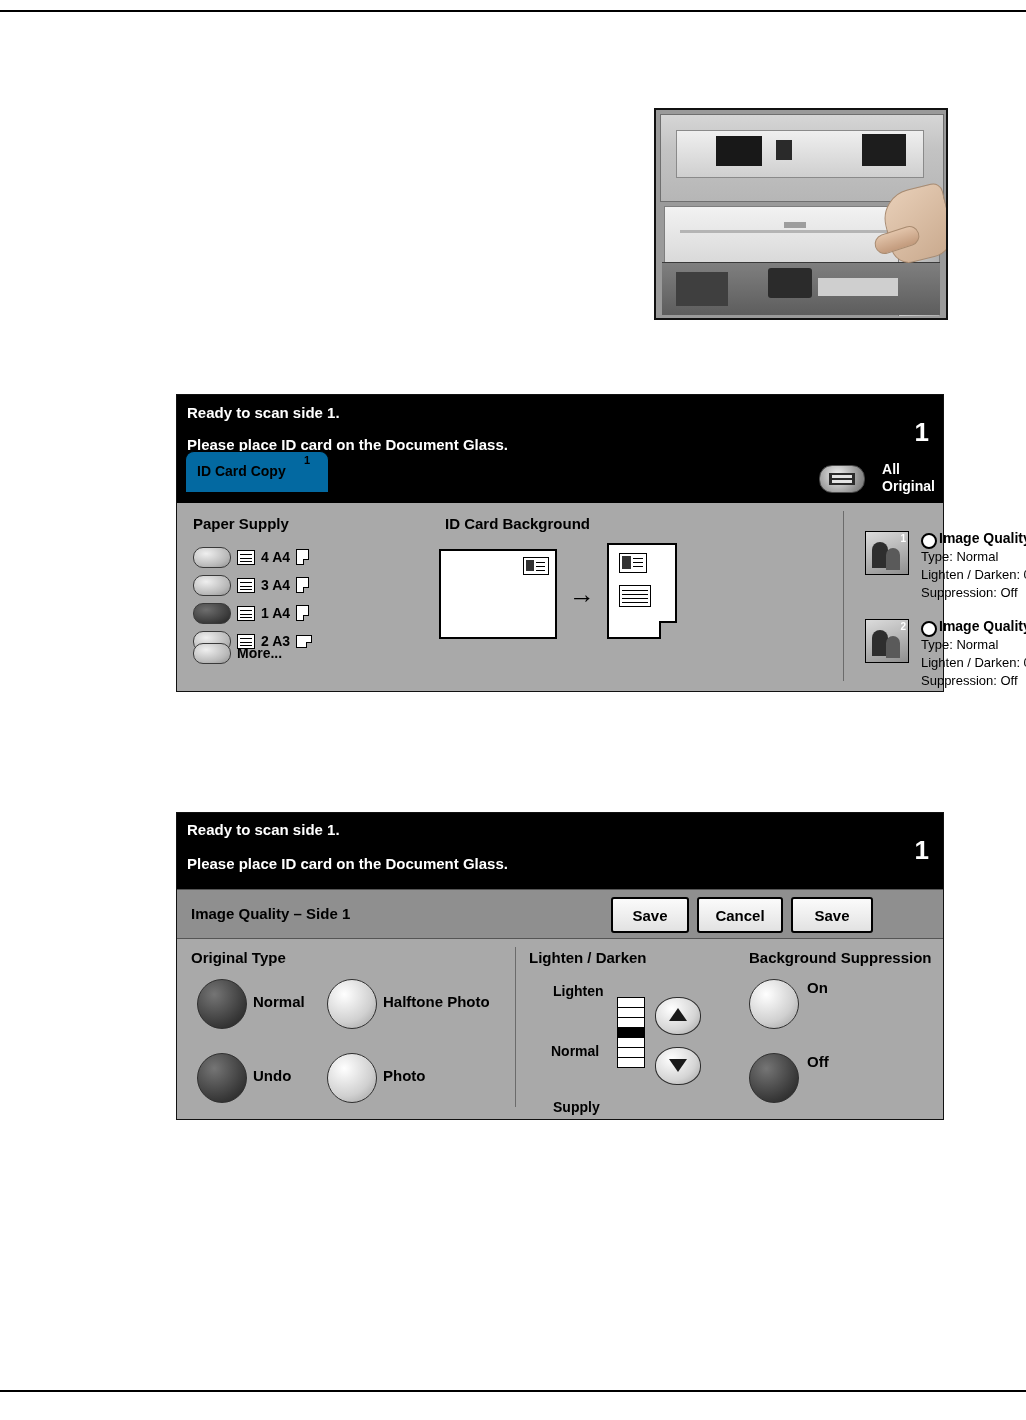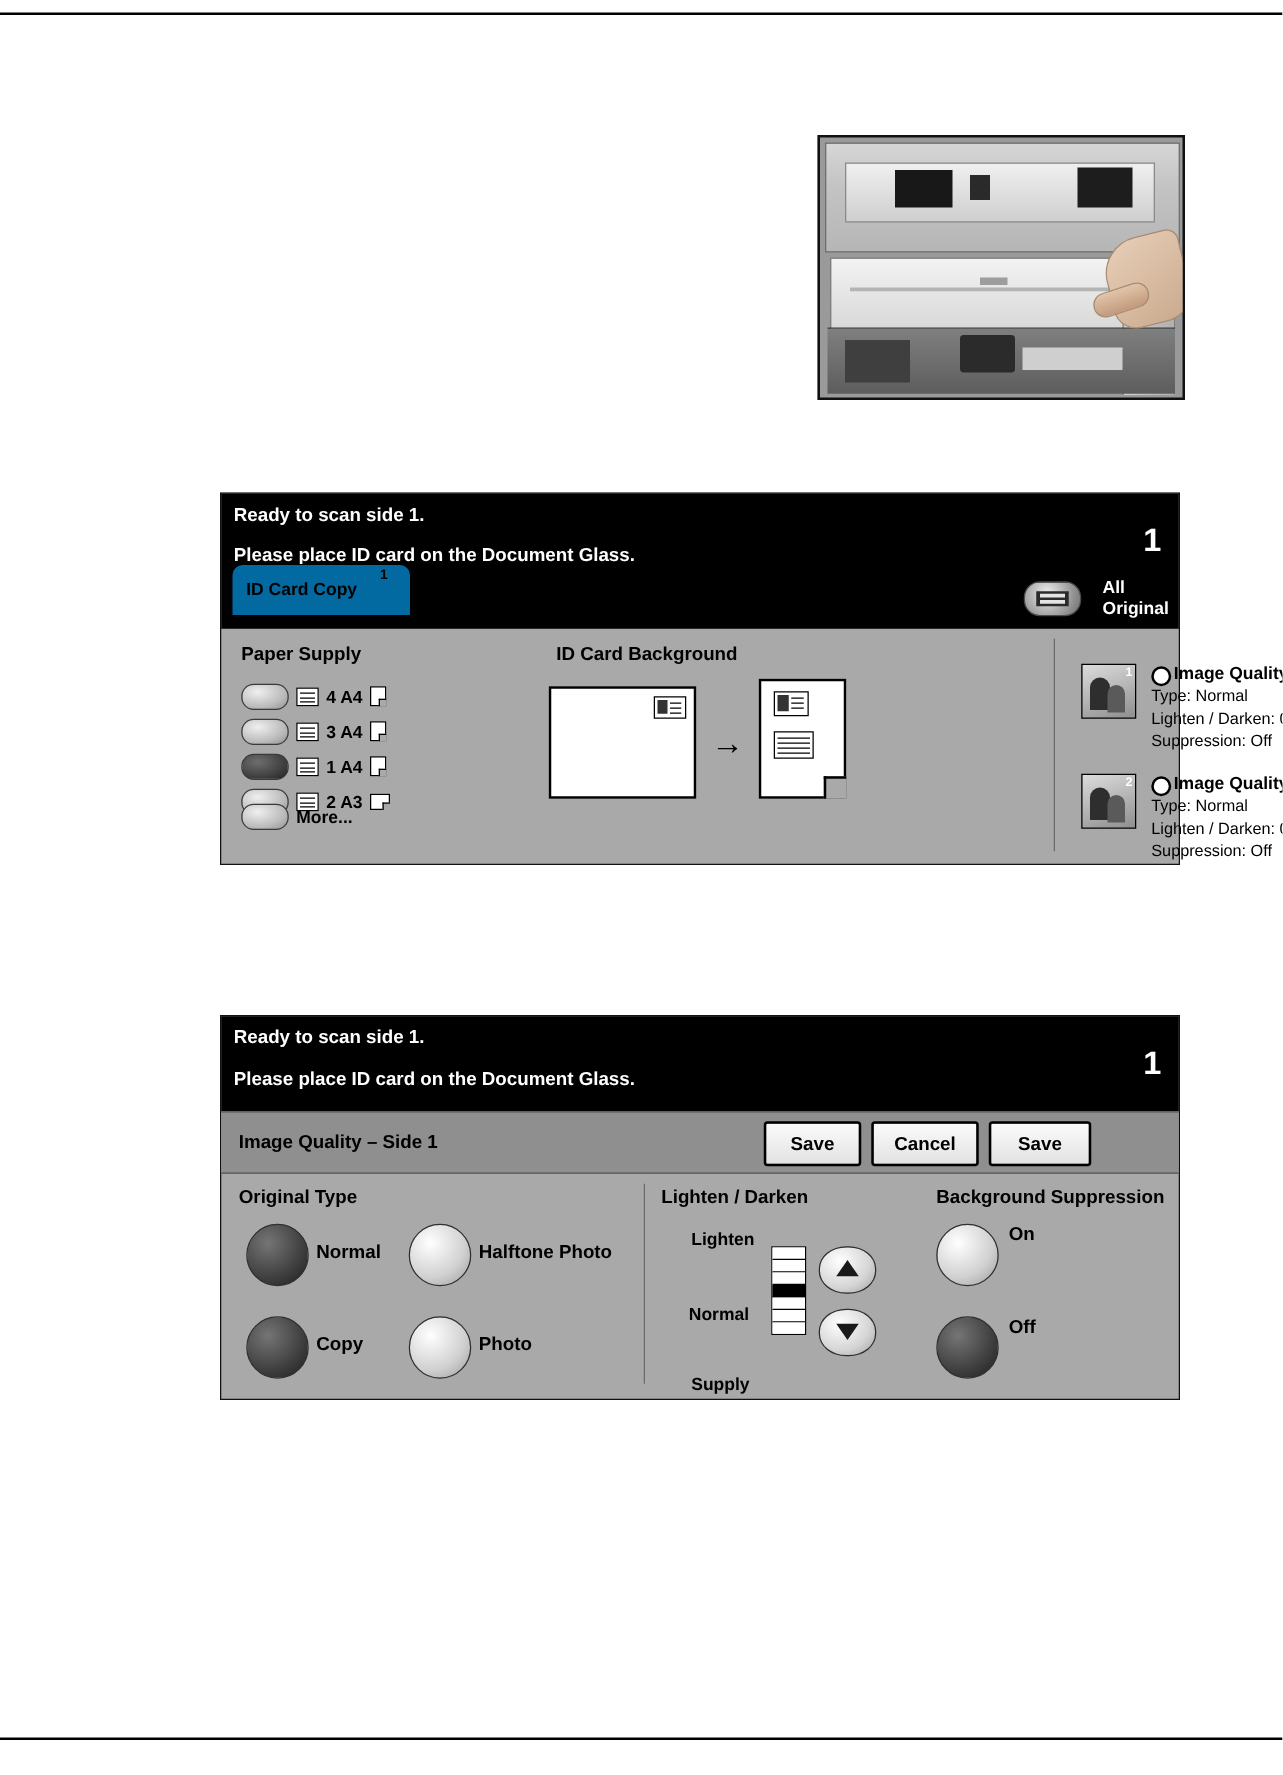--- a/index.html
+++ b/index.html
@@ -618,21 +618,21 @@
     <div class="section-title" id="ld-title">Lighten / Darken</div>
     <div class="section-title" id="bs-title">Background Suppression</div>
 
     <span class="circle sel" style="left:20px; top:40px"></span>
     <span class="opt-label" style="left:76px; top:54px">Normal</span>
 
     <span class="circle" style="left:150px; top:40px"></span>
     <span class="opt-label" style="left:206px; top:54px">Halftone Photo</span>
 
     <span class="circle sel" style="left:20px; top:114px"></span>
-    <span class="opt-label" style="left:76px; top:128px">Copy</span>
+    <span class="opt-label" style="left:76px; top:128px">Undo</span>
 
     <span class="circle" style="left:150px; top:114px"></span>
     <span class="opt-label" style="left:206px; top:128px">Photo</span>
 
     <div class="divider-v" id="p2-div"></div>
 
     <span class="ld-word" style="left:376px; top:44px">Lighten</span>
     <span class="ld-word" style="left:374px; top:104px">Normal</span>
     <span class="ld-word" style="left:376px; top:160px">Supply</span>
 

